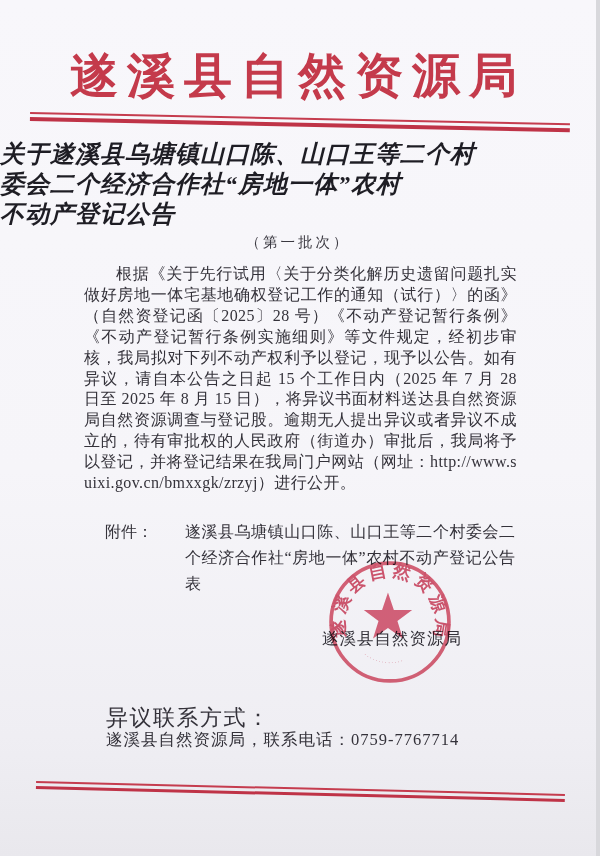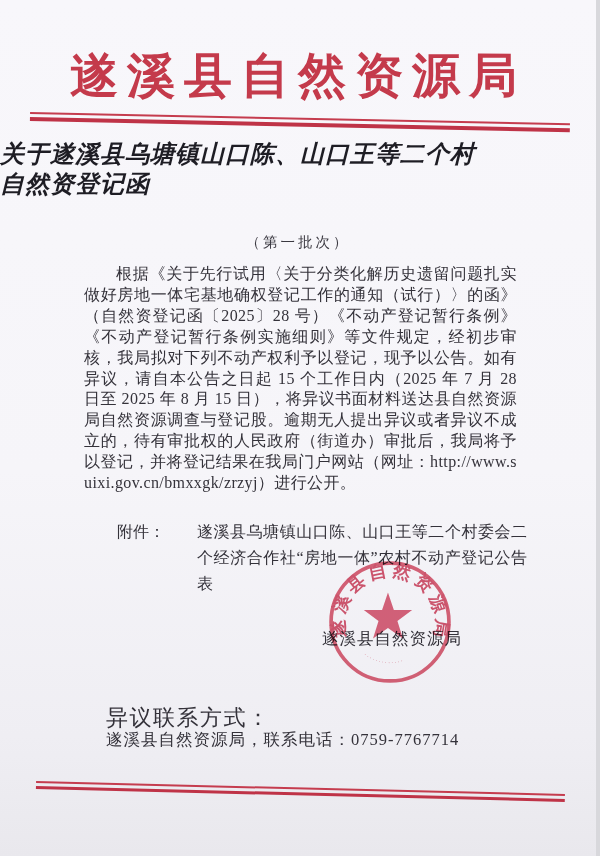--- a/index.html
+++ b/index.html
@@ -20,21 +20,21 @@
     position:absolute;top:139px;left:0;width:100%;text-align:left;
     font-size:24px;font-weight:bold;line-height:30px;letter-spacing:1px;color:#1e1d24;font-style:italic;
   }
   .subtitle{position:absolute;top:233px;left:0;width:100%;text-align:center;
     font-size:14.5px;letter-spacing:3px;color:#3a3840;}
   .body-text{
     position:absolute;top:264px;left:84px;width:433px;
     font-size:16px;line-height:20.9px;letter-spacing:0.4px;
     text-align:justify;text-indent:2em;word-break:break-all;
   }
-  .attachment{position:absolute;top:519px;left:117px;width:410px;
+  .attachment{position:absolute;top:519px;left:105px;width:410px;
     font-size:16px;line-height:26px;display:flex;}
   .att-label{white-space:nowrap;}
   .att-text{width:356px;text-align:justify;margin-left:32px;}
   .sig-org{position:absolute;top:628px;left:318px;width:148px;text-align:center;
     font-size:16.5px;letter-spacing:1px;}
   .sig-date{position:absolute;top:653px;left:312px;width:158px;text-align:center;
     font-size:16px;word-spacing:2px;}
   .seal{position:absolute;left:327px;top:559px;width:126px;height:126px;
     mix-blend-mode:multiply;opacity:0.88;}
   .seal-ring{fill:none;stroke:#d84f66;stroke-width:3.6;}
@@ -56,21 +56,22 @@
 
   <div class="org-header">遂溪县自然资源局</div>
 
   <div class="header-rule">
     <div class="rule-thin"></div>
     <div class="rule-thick"></div>
   </div>
 
   <div class="doc-title">
     <div>关于遂溪县乌塘镇山口陈、山口王等二个村</div>
-    <div>自然资登记函</div>
+    <div>委会二个经济合作社“房地一体”农村</div>
+    <div>不动产登记公告</div>
   </div>
 
   <div class="subtitle">（第一批次）</div>
 
   <div class="body-text">根据《关于先行试用〈关于分类化解历史遗留问题扎实做好房地一体宅基地确权登记工作的通知（试行）〉的函》（自然资登记函〔2025〕28 号）《不动产登记暂行条例》《不动产登记暂行条例实施细则》等文件规定，经初步审核，我局拟对下列不动产权利予以登记，现予以公告。如有异议，请自本公告之日起 15 个工作日内（2025 年 7 月 28 日至 2025 年 8 月 15 日），将异议书面材料送达县自然资源局自然资源调查与登记股。逾期无人提出异议或者异议不成立的，待有审批权的人民政府（街道办）审批后，我局将予以登记，并将登记结果在我局门户网站（网址：http://www.suixi.gov.cn/bmxxgk/zrzyj）进行公开。</div>
 
   <div class="attachment">
     <span class="att-label">附件：</span>
     <span class="att-text">遂溪县乌塘镇山口陈、山口王等二个村委会二个经济合作社“房地一体”农村不动产登记公告表</span>
   </div>

